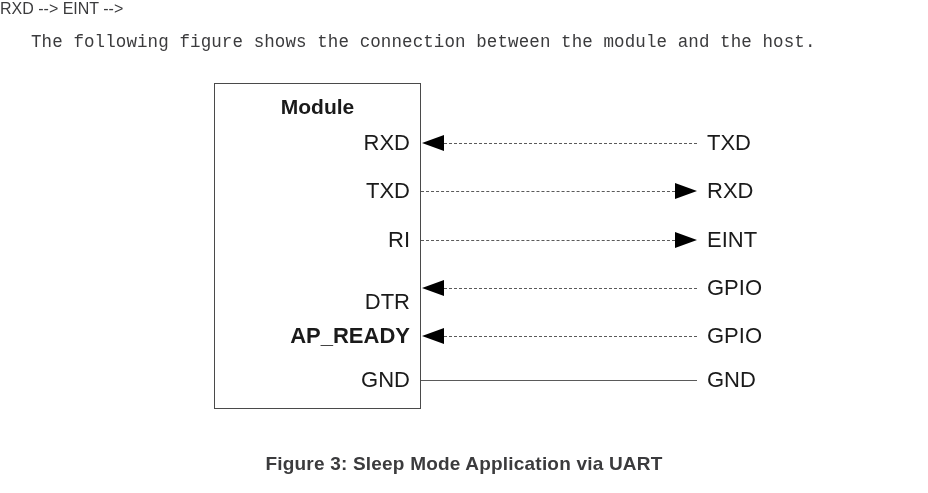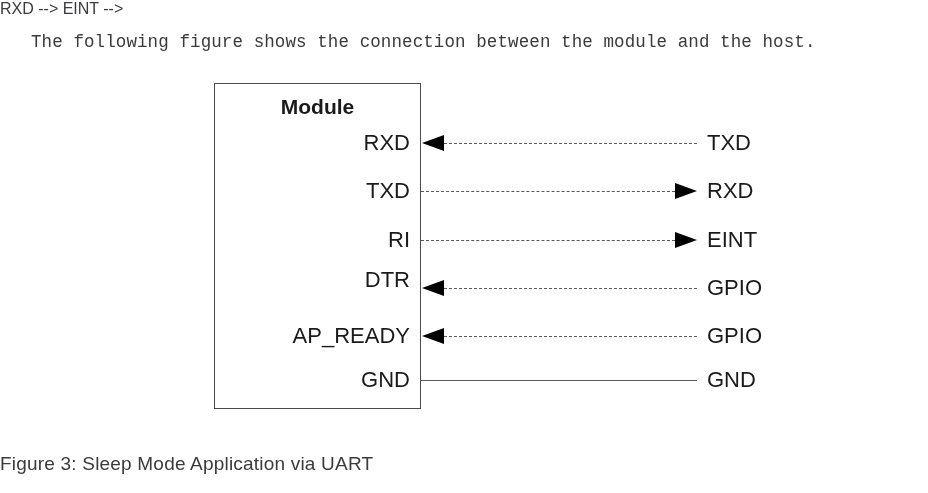--- a/index.html
+++ b/index.html
@@ -110,23 +110,23 @@
   .arrow-right {
     border-left: 22px solid #000000;
   }
 
   
   #caption {
     position: absolute;
     left: 0;
     right: 0;
     top: 453px;
-    text-align: left;
+    text-align: center;
     font-size: 19px;
-    font-weight: normal;
+    font-weight: bold;
     color: #3b3b3d;
     letter-spacing: 0.2px;
   }
 </style>
 </head>
 <body>
 
 <p id="intro-text">The following figure shows the connection between the module and the host.</p>
 
 <div id="figure">
@@ -148,27 +148,27 @@
   <div class="arrow arrow-right" style="left:675px; top:183px;"></div>
   <div class="pin-label pin-right" style="top:181px;">RXD</div>
 
    EINT --&gt;
   <div class="pin-label pin-left" style="top:230px;">RI</div>
   <div class="wire" style="left:421px; top:240px; width:254px;"></div>
   <div class="arrow arrow-right" style="left:675px; top:232px;"></div>
   <div class="pin-label pin-right" style="top:230px;">EINT</div>
 
   
-  <div class="pin-label pin-left" style="top:270px;margin-left:32px;">DTR</div>
+  <div class="pin-label pin-left" style="top:292px;margin-left:32px;">DTR</div>
   <div class="arrow arrow-left" style="left:422px; top:280px;"></div>
   <div class="wire" style="left:444px; top:288px; width:253px;"></div>
   <div class="pin-label pin-right" style="top:278px;">GPIO</div>
 
   
-  <div class="pin-label pin-left" style="top:326px;">AP_READY</div>
+  <div class="pin-label pin-left" style="top:326px;font-weight:bold;">AP_READY</div>
   <div class="arrow arrow-left" style="left:422px; top:328px;"></div>
   <div class="wire" style="left:444px; top:336px; width:253px;"></div>
   <div class="pin-label pin-right" style="top:326px;">GPIO</div>
 
   
   <div class="pin-label pin-left" style="top:370px;">GND</div>
   <div class="wire solid" style="left:421px; top:380px; width:276px;"></div>
   <div class="pin-label pin-right" style="top:370px;">GND</div>
 
 </div>

